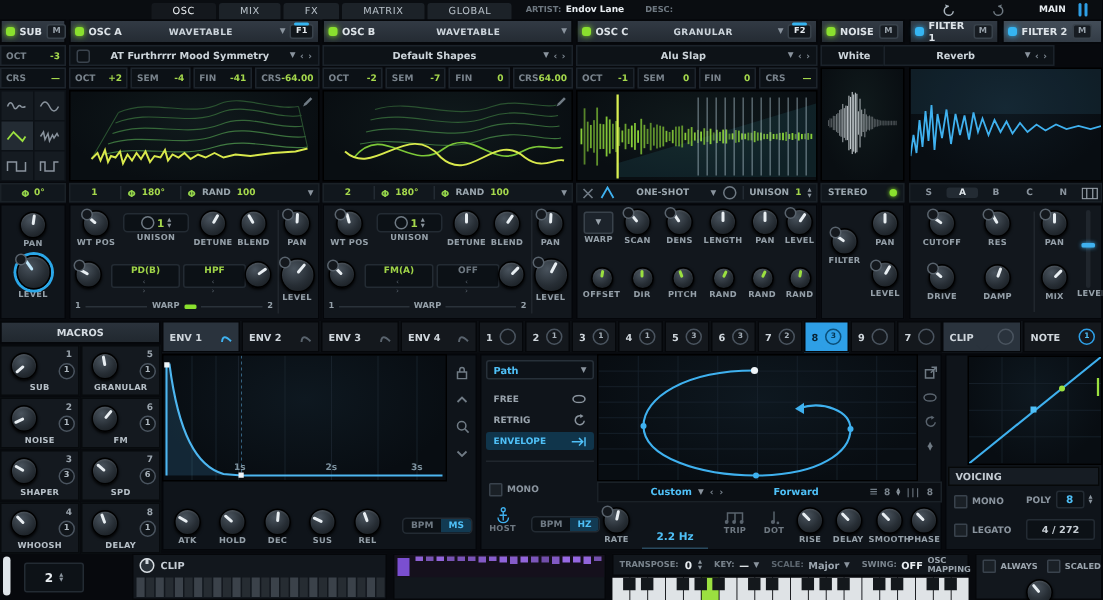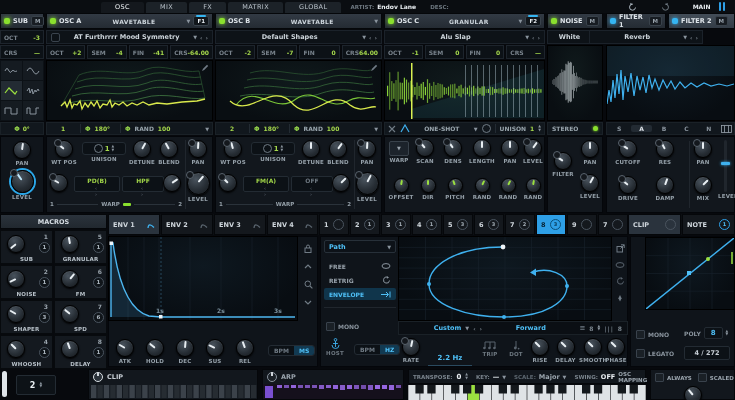--- a/index.html
+++ b/index.html
@@ -1201,20 +1201,23 @@
         <line x1="0" y1="17.7" x2="88" y2="17.7"></line>
           <line x1="0" y1="35.5" x2="88" y2="35.5"></line>
           <line x1="0" y1="53.2" x2="88" y2="53.2"></line>
       </g>
       <line x1="0" y1="71" x2="88" y2="0" stroke="#3fb1ef" stroke-width="1.4"></line>
       <rect x="41" y="33" width="4" height="4" fill="#4fc0f7"></rect>
       <circle cx="62" cy="21" r="2" fill="#9be040"></circle>
       <line x1="86" y1="14" x2="86" y2="26" stroke="#9be040" stroke-width="1.5"></line>
     </svg>
   </div>
+  <div class="abs" style="left:632px;top:311px;width:101px;height:13px;background:#161c23;border:1px solid #060809;display:flex;align-items:center;padding:0 4px;font-size:6.5px;font-weight:bold;color:#c3cbd2;">
+    <span>VOICING</span>
+  </div>
   <div class="abs" style="left:636px;top:330px;display:flex;align-items:center;gap:3px;font-size:6px;font-weight:bold;color:#8a949e;">
     <span class="cb"></span>
     <span>MONO</span>
   </div>
   <div class="abs" style="left:684px;top:327px;display:flex;align-items:center;gap:3px;">
     <span style="font-size:6px;font-weight:bold;color:#8a949e;">POLY</span>
     <span style="background:#0c1116;border:1px solid #232b33;border-radius:2px;padding:1px 6px;font-size:7px;font-weight:bold;color:#4fc0f7;">8</span>
     <span class="updn">▲<br>▼</span>
   </div>
   <div class="abs" style="left:636px;top:349px;display:flex;align-items:center;gap:3px;font-size:6px;font-weight:bold;color:#8a949e;">
@@ -1260,24 +1263,20 @@
         <rect x="130" y="1" width="5.4" height="13" fill="#3b424a"></rect>
         <rect x="136.4" y="1" width="5.4" height="13" fill="#262c32"></rect>
         <rect x="142.8" y="1" width="5.4" height="13" fill="#3b424a"></rect>
         <rect x="149.20000000000002" y="1" width="5.4" height="13" fill="#262c32"></rect>
         <rect x="155.60000000000002" y="1" width="5.4" height="13" fill="#3b424a"></rect>
         <rect x="162" y="1" width="5.4" height="13" fill="#262c32"></rect>
       </svg>
   </div>
 
   <div class="abs bbar" style="left:262px;top:369px;width:142px;height:31px;">
-    <div class="bhdr">
-      <span class="pwr"></span>
-      <span style="color:#9aa4ad;">ARP</span>
-    </div>
     <svg id="arp-pattern" width="140" height="15" viewBox="0 0 140 15">
         <rect x="0" y="0" width="140" height="15" fill="#15101c"></rect>
         <rect x="2" y="2" width="8" height="12" fill="#7a4fd0"></rect>
         <rect x="14" y="1" width="5" height="3" fill="#9a6ae8" opacity="0.90"></rect>
         <rect x="21" y="1" width="5" height="3" fill="#9a6ae8" opacity="0.74"></rect>
         <rect x="28" y="1" width="5" height="3" fill="#9a6ae8" opacity="0.94"></rect>
         <rect x="35" y="1" width="5" height="3" fill="#9a6ae8" opacity="0.74"></rect>
         <rect x="42" y="1" width="5" height="3" fill="#9a6ae8" opacity="0.77"></rect>
         <rect x="49" y="1" width="5" height="3" fill="#9a6ae8" opacity="0.76"></rect>
         <rect x="56" y="1" width="5" height="4" fill="#9a6ae8" opacity="0.83"></rect>

